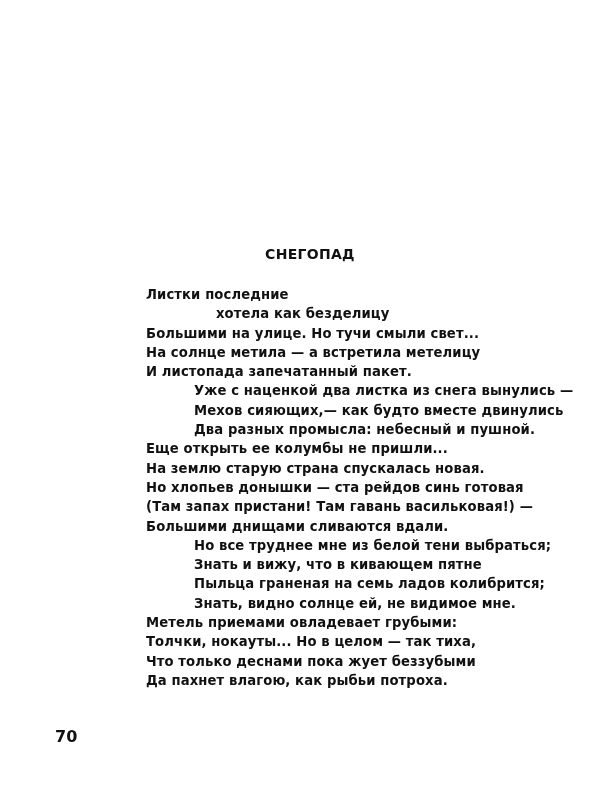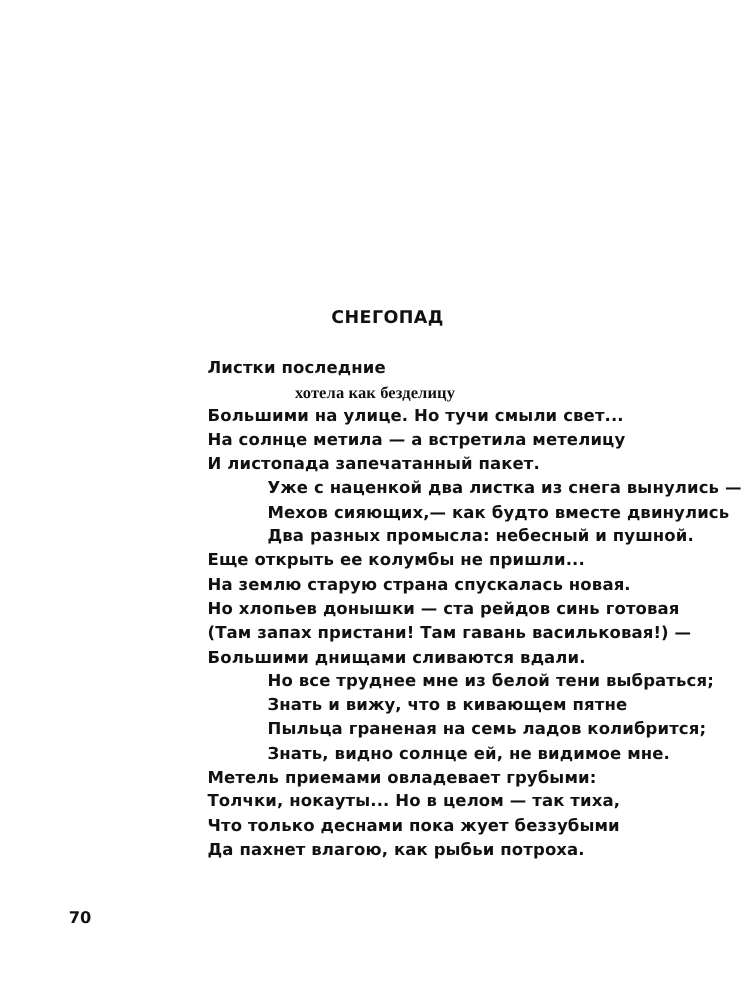--- a/index.html
+++ b/index.html
@@ -28,37 +28,36 @@
     text-align: center;
     font-size: 14px;
     font-weight: bold;
     letter-spacing: 0.3px;
   }
   .poem {
     position: absolute;
     top: 285px;
     left: 146px;
     width: 420px;
-    margin-left: 20px;
   }
   .line {
     height: 19.3px;
     line-height: 19.3px;
     font-size: 13.2px;
     font-weight: bold;
     white-space: nowrap;
     letter-spacing: 0.1px;
   }
   .indent-1 { padding-left: 48px; }
-  .indent-2 { padding-left: 70px; font-family: Liberation Serif, serif; }
+  .indent-2 { padding-left: 70px; }
   .page-number {
     position: absolute;
     left: 55px;
     top: 727px;
-    font-size: 13px;
+    font-size: 16px;
     font-weight: bold;
   }
 </style>
 </head>
 <body>
 
 <div class="page">
   <div class="title">СНЕГОПАД</div>
 
   <div class="poem">

